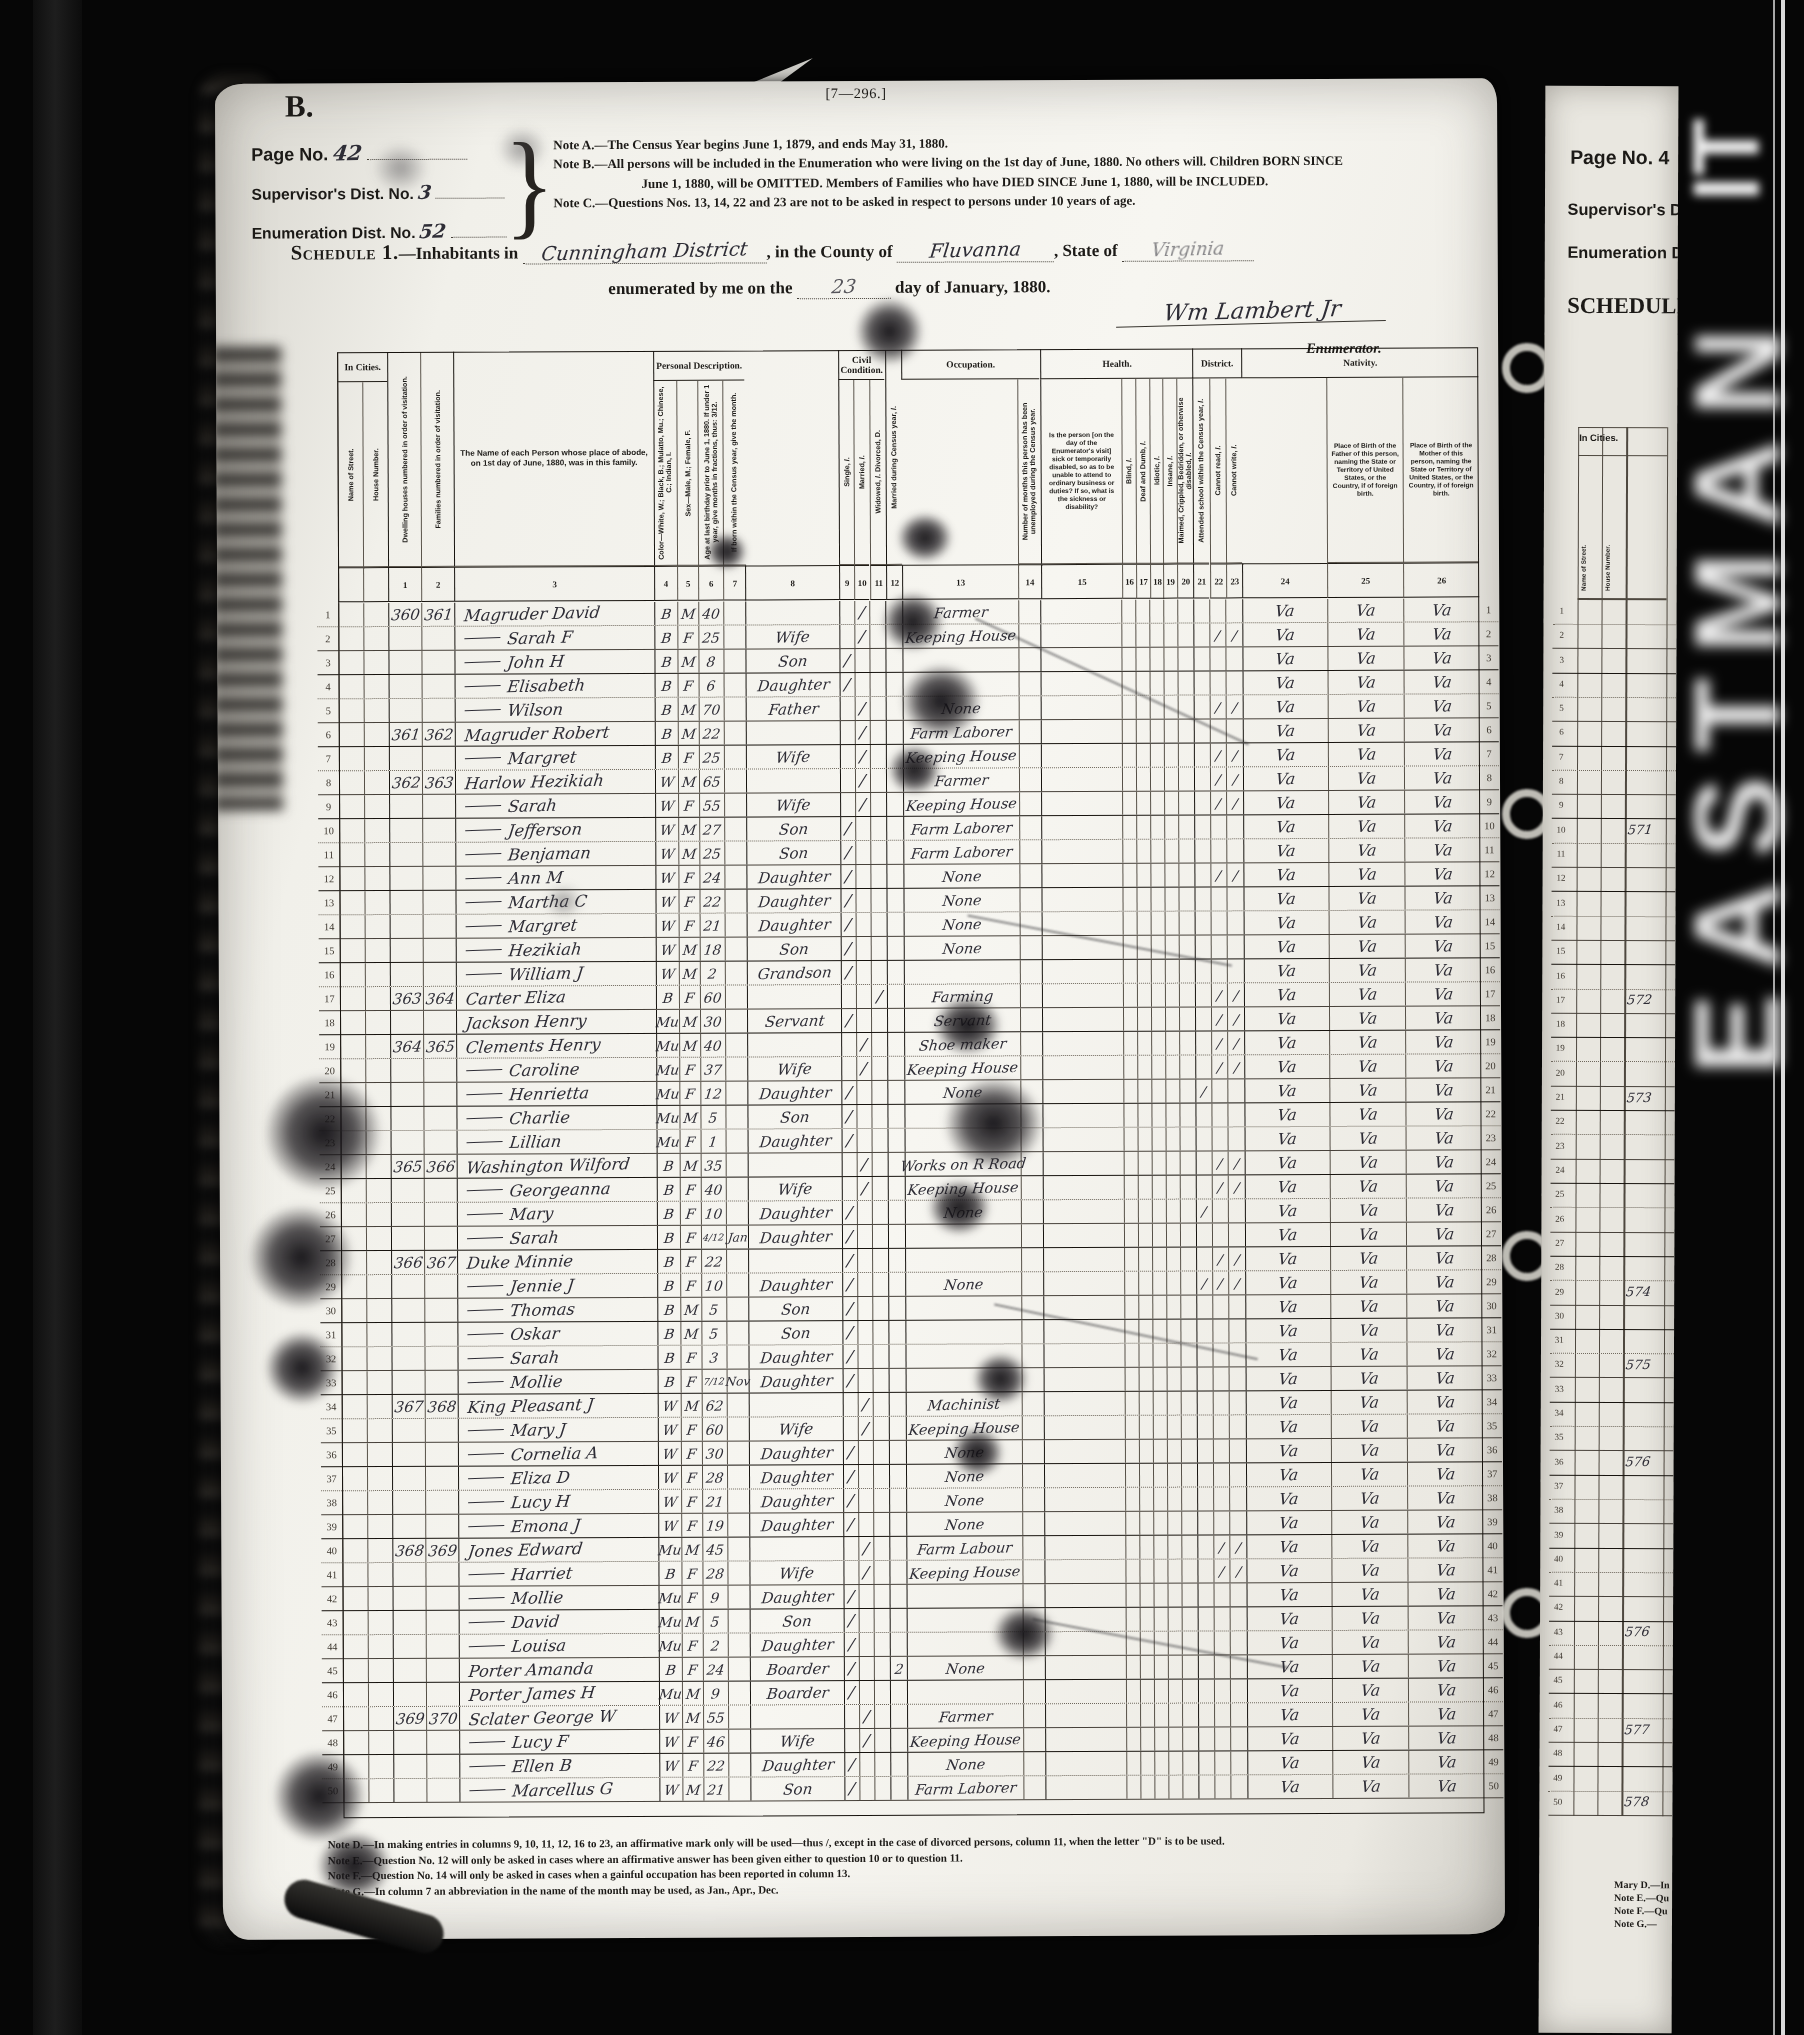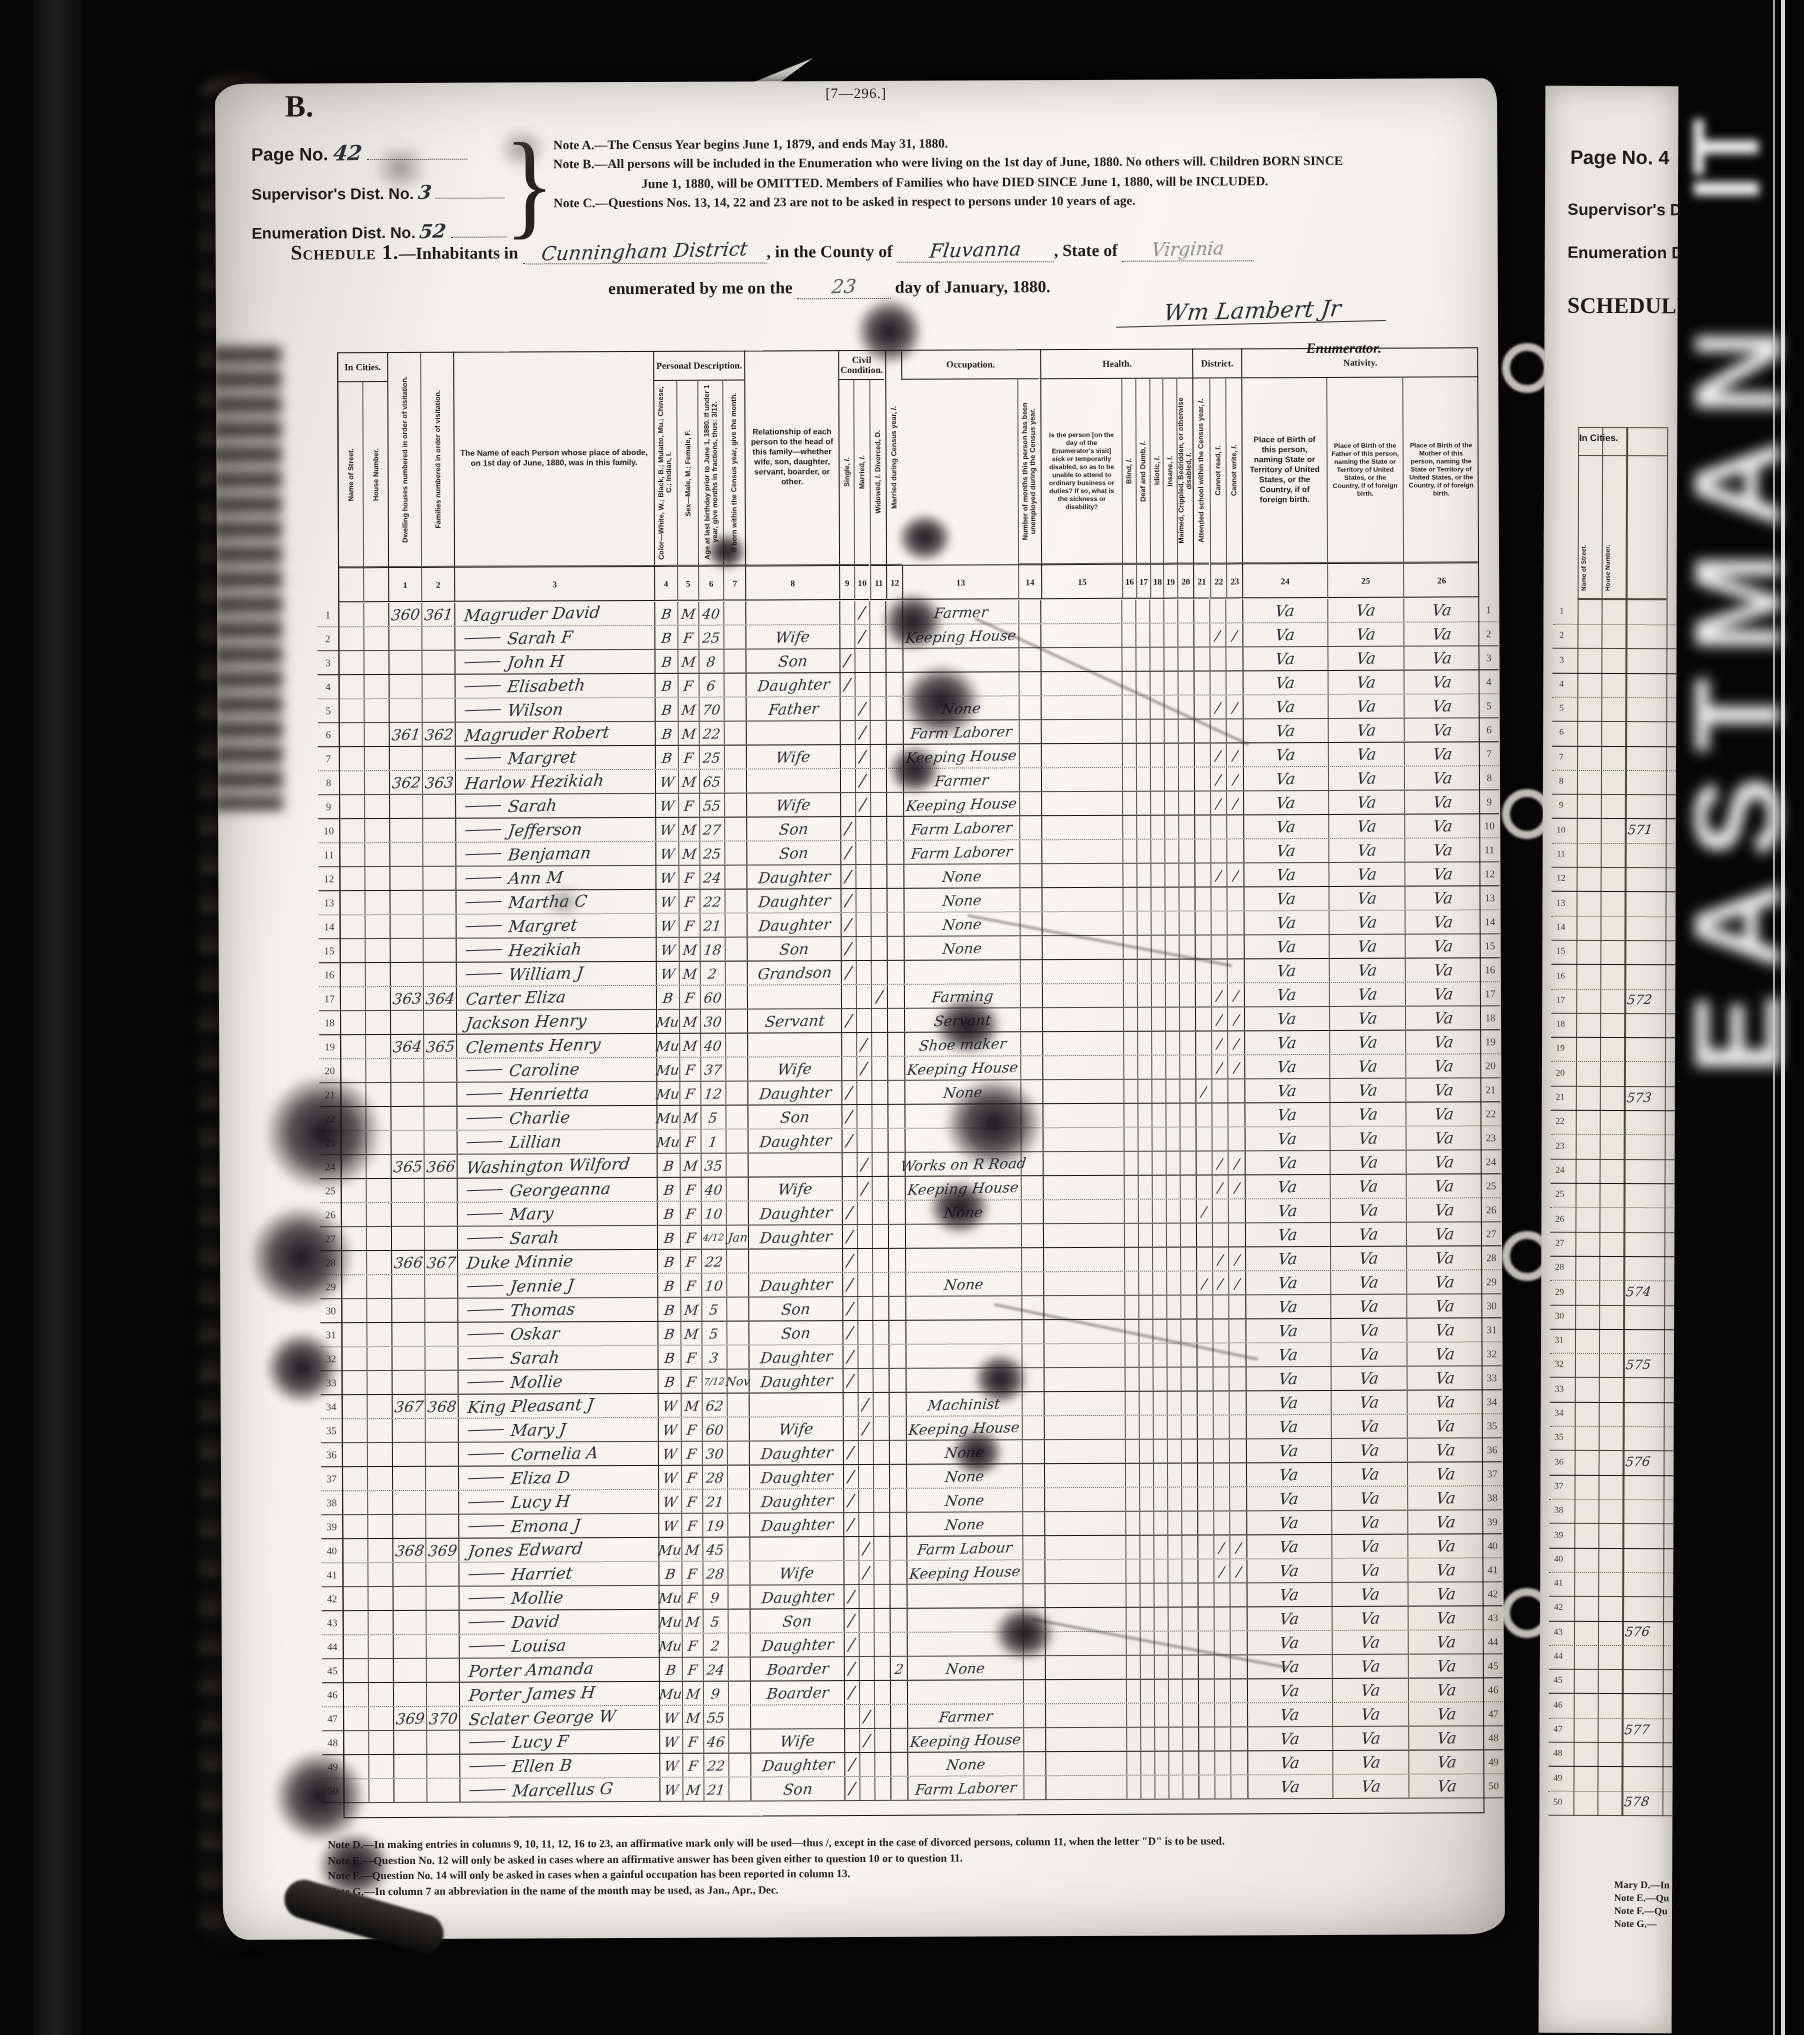--- a/index.html
+++ b/index.html
@@ -184,23 +184,20 @@
           </div>
           <div class="hcell numrow" style="left:360px;top:215px;width:21px;height:35px;">5</div>
           <div class="hcell" style="left:381px;top:30px;width:25px;height:185px;border-bottom:0.6px solid #5b554c;">
             <div class="lblv">Age at last birthday prior to June 1, 1880.  If under 1 year, give months in fractions, thus: 3/12.</div>
           </div>
           <div class="hcell numrow" style="left:381px;top:215px;width:25px;height:35px;">6</div>
           <div class="hcell" style="left:406px;top:30px;width:22.6px;height:185px;border-bottom:0.6px solid #5b554c;">
             <div class="lblv">If born within the Census year, give the month.</div>
           </div>
           <div class="hcell numrow" style="left:406px;top:215px;width:22.6px;height:35px;">7</div>
-          <div class="hcell hv" style="left:428px;top:0px;width:94px;height:215px;border-bottom:0.6px solid #5b554c;">
-            <div class="lblh">Relationship of each person to the head of this family—whether wife, son, daughter, servant, boarder, or other.</div>
-          </div>
           <div class="hcell numrow hv" style="left:428px;top:215px;width:94px;height:35px;">8</div>
           <div class="hcell hv" style="left:522px;top:30px;width:15px;height:185px;border-bottom:0.6px solid #5b554c;">
             <div class="lblv">Single, /.</div>
           </div>
           <div class="hcell numrow hv" style="left:522px;top:215px;width:15px;height:35px;">9</div>
           <div class="hcell" style="left:537px;top:30px;width:15px;height:185px;border-bottom:0.6px solid #5b554c;">
             <div class="lblv">Married, /.</div>
           </div>
           <div class="hcell numrow" style="left:537px;top:215px;width:15px;height:35px;">10</div>
           <div class="hcell" style="left:553px;top:30px;width:16.3px;height:185px;border-bottom:0.6px solid #5b554c;">
@@ -245,23 +242,20 @@
           </div>
           <div class="hcell numrow hv" style="left:876px;top:215px;width:16.3px;height:35px;">21</div>
           <div class="hcell" style="left:893px;top:30px;width:16.3px;height:185px;border-bottom:0.6px solid #5b554c;">
             <div class="lblv">Cannot read, /.</div>
           </div>
           <div class="hcell numrow" style="left:893px;top:215px;width:16.3px;height:35px;">22</div>
           <div class="hcell" style="left:909px;top:30px;width:16.3px;height:185px;border-bottom:0.6px solid #5b554c;">
             <div class="lblv">Cannot write, /.</div>
           </div>
           <div class="hcell numrow" style="left:909px;top:215px;width:16.3px;height:35px;">23</div>
-          <div class="hcell hv" style="left:925px;top:30px;width:85px;height:185px;border-bottom:0.6px solid #5b554c;">
-            <div class="lblh">Place of Birth of this person, naming State or Territory of United States, or the Country, if of foreign birth.</div>
-          </div>
           <div class="hcell numrow hv" style="left:925px;top:215px;width:85px;height:35px;">24</div>
           <div class="hcell" style="left:1010px;top:30px;width:76px;height:185px;border-bottom:0.6px solid #5b554c;">
             <div class="lblh sm">Place of Birth of the Father of this person, naming the State or Territory of United States, or the Country, if of foreign birth.</div>
           </div>
           <div class="hcell numrow" style="left:1010px;top:215px;width:76px;height:35px;">25</div>
           <div class="hcell" style="left:1086px;top:30px;width:76px;height:185px;border-bottom:0.6px solid #5b554c;">
             <div class="lblh sm">Place of Birth of the Mother of this person, naming the State or Territory of United States, or the Country, if of foreign birth.</div>
           </div>
           <div class="hcell numrow" style="left:1086px;top:215px;width:76px;height:35px;">26</div>
         </div>

